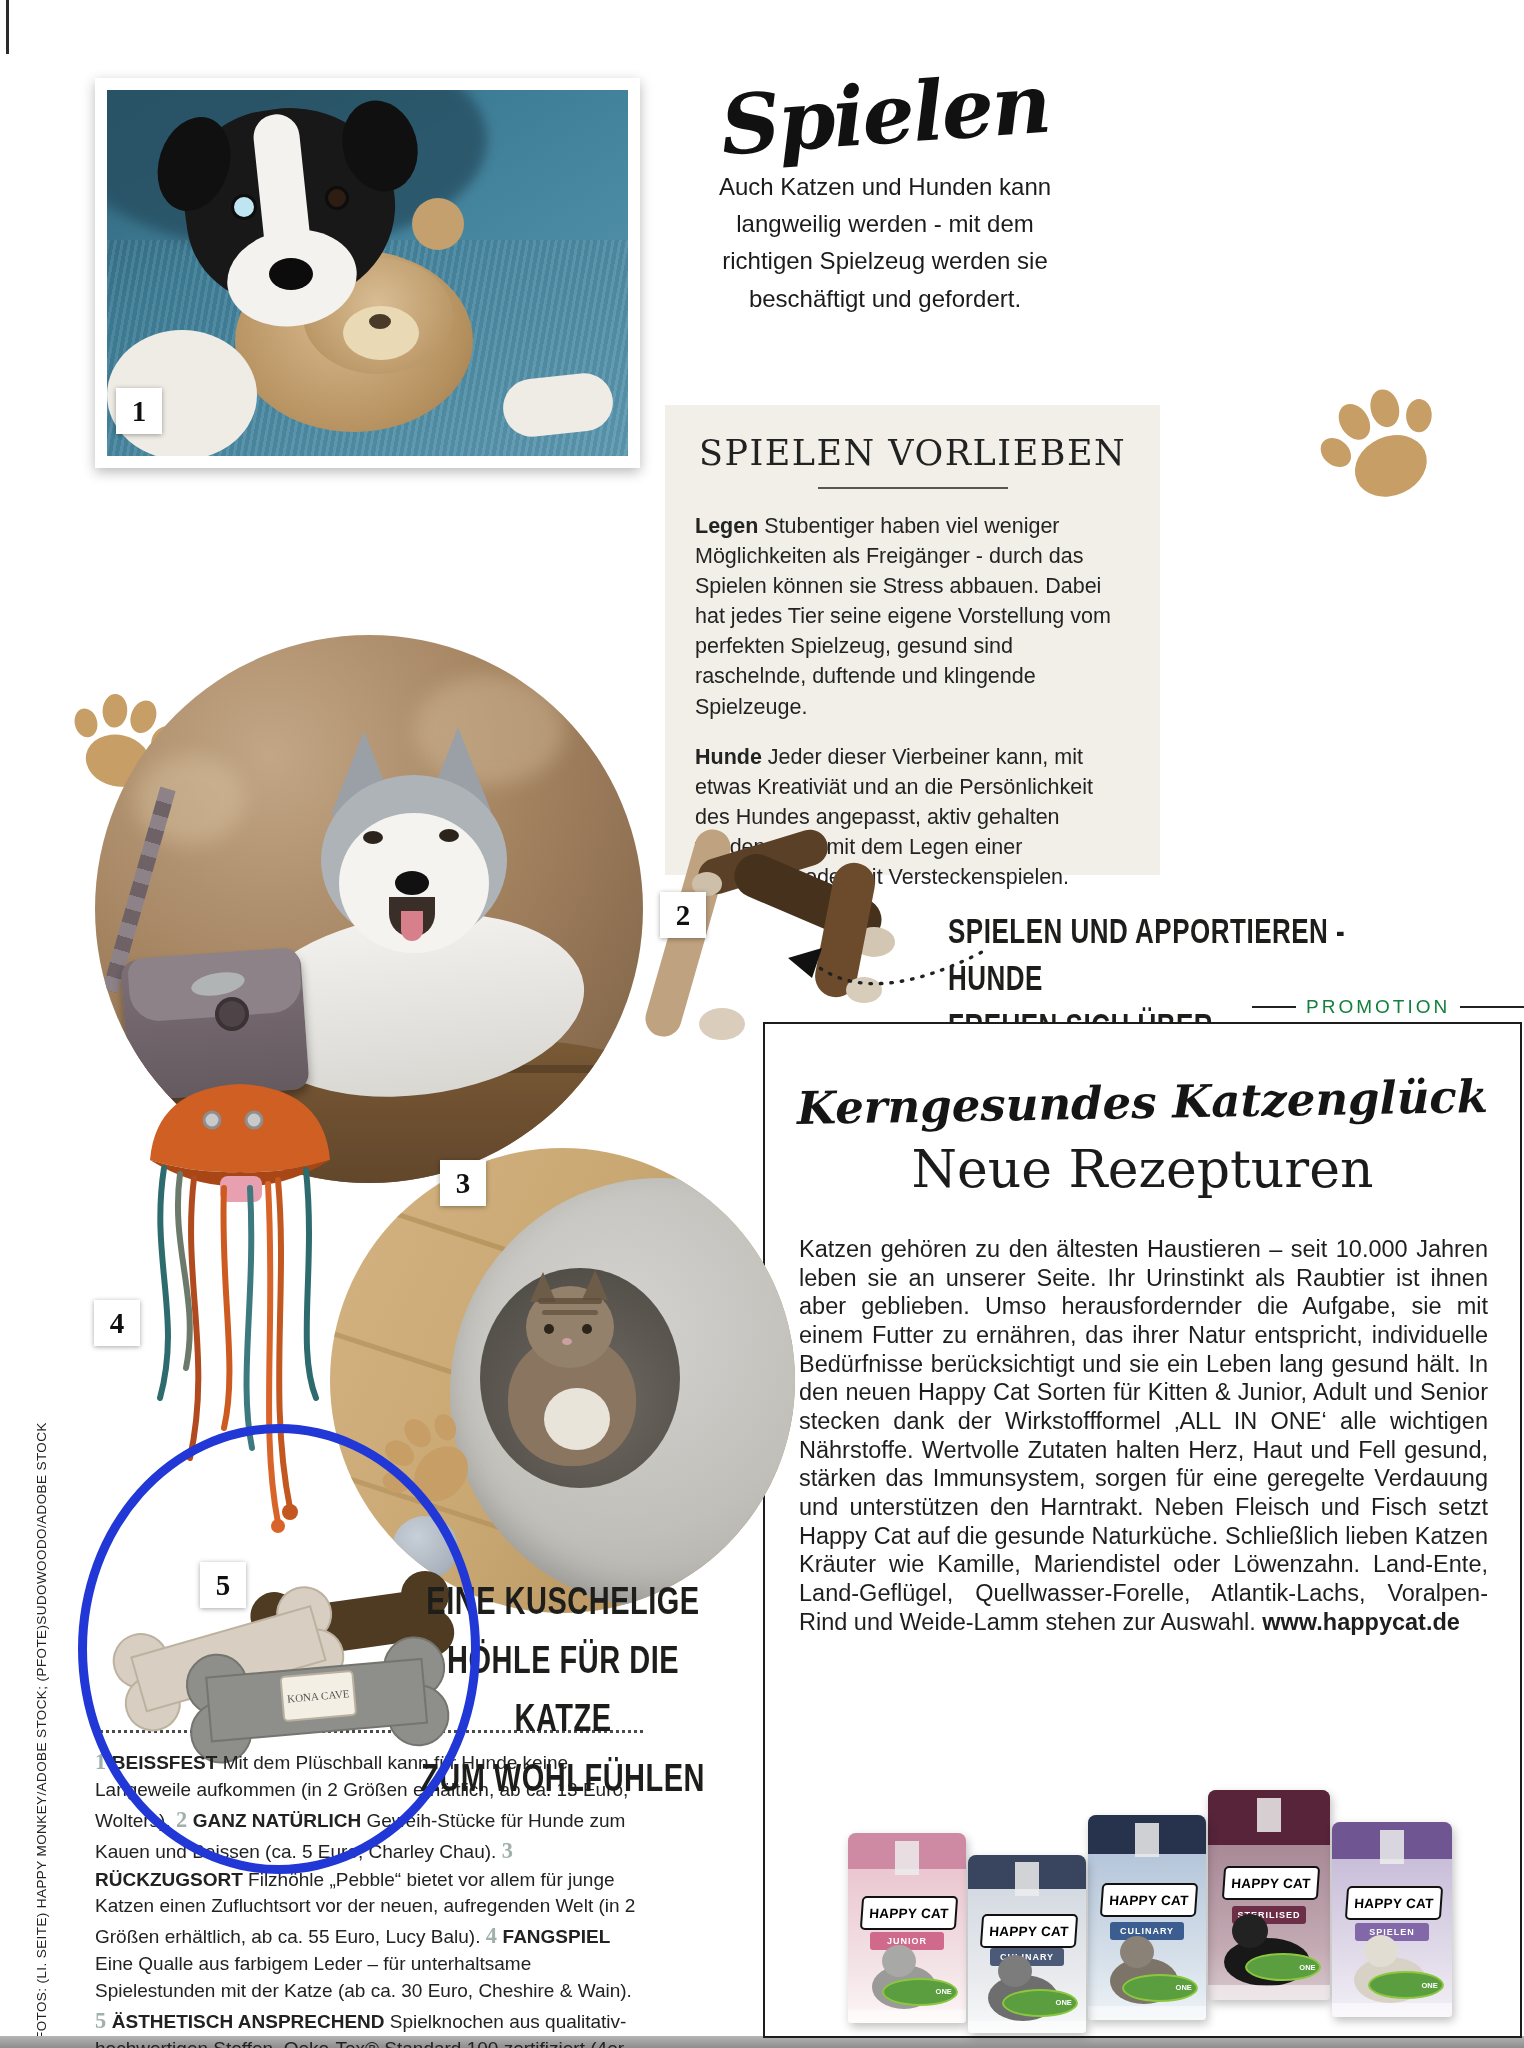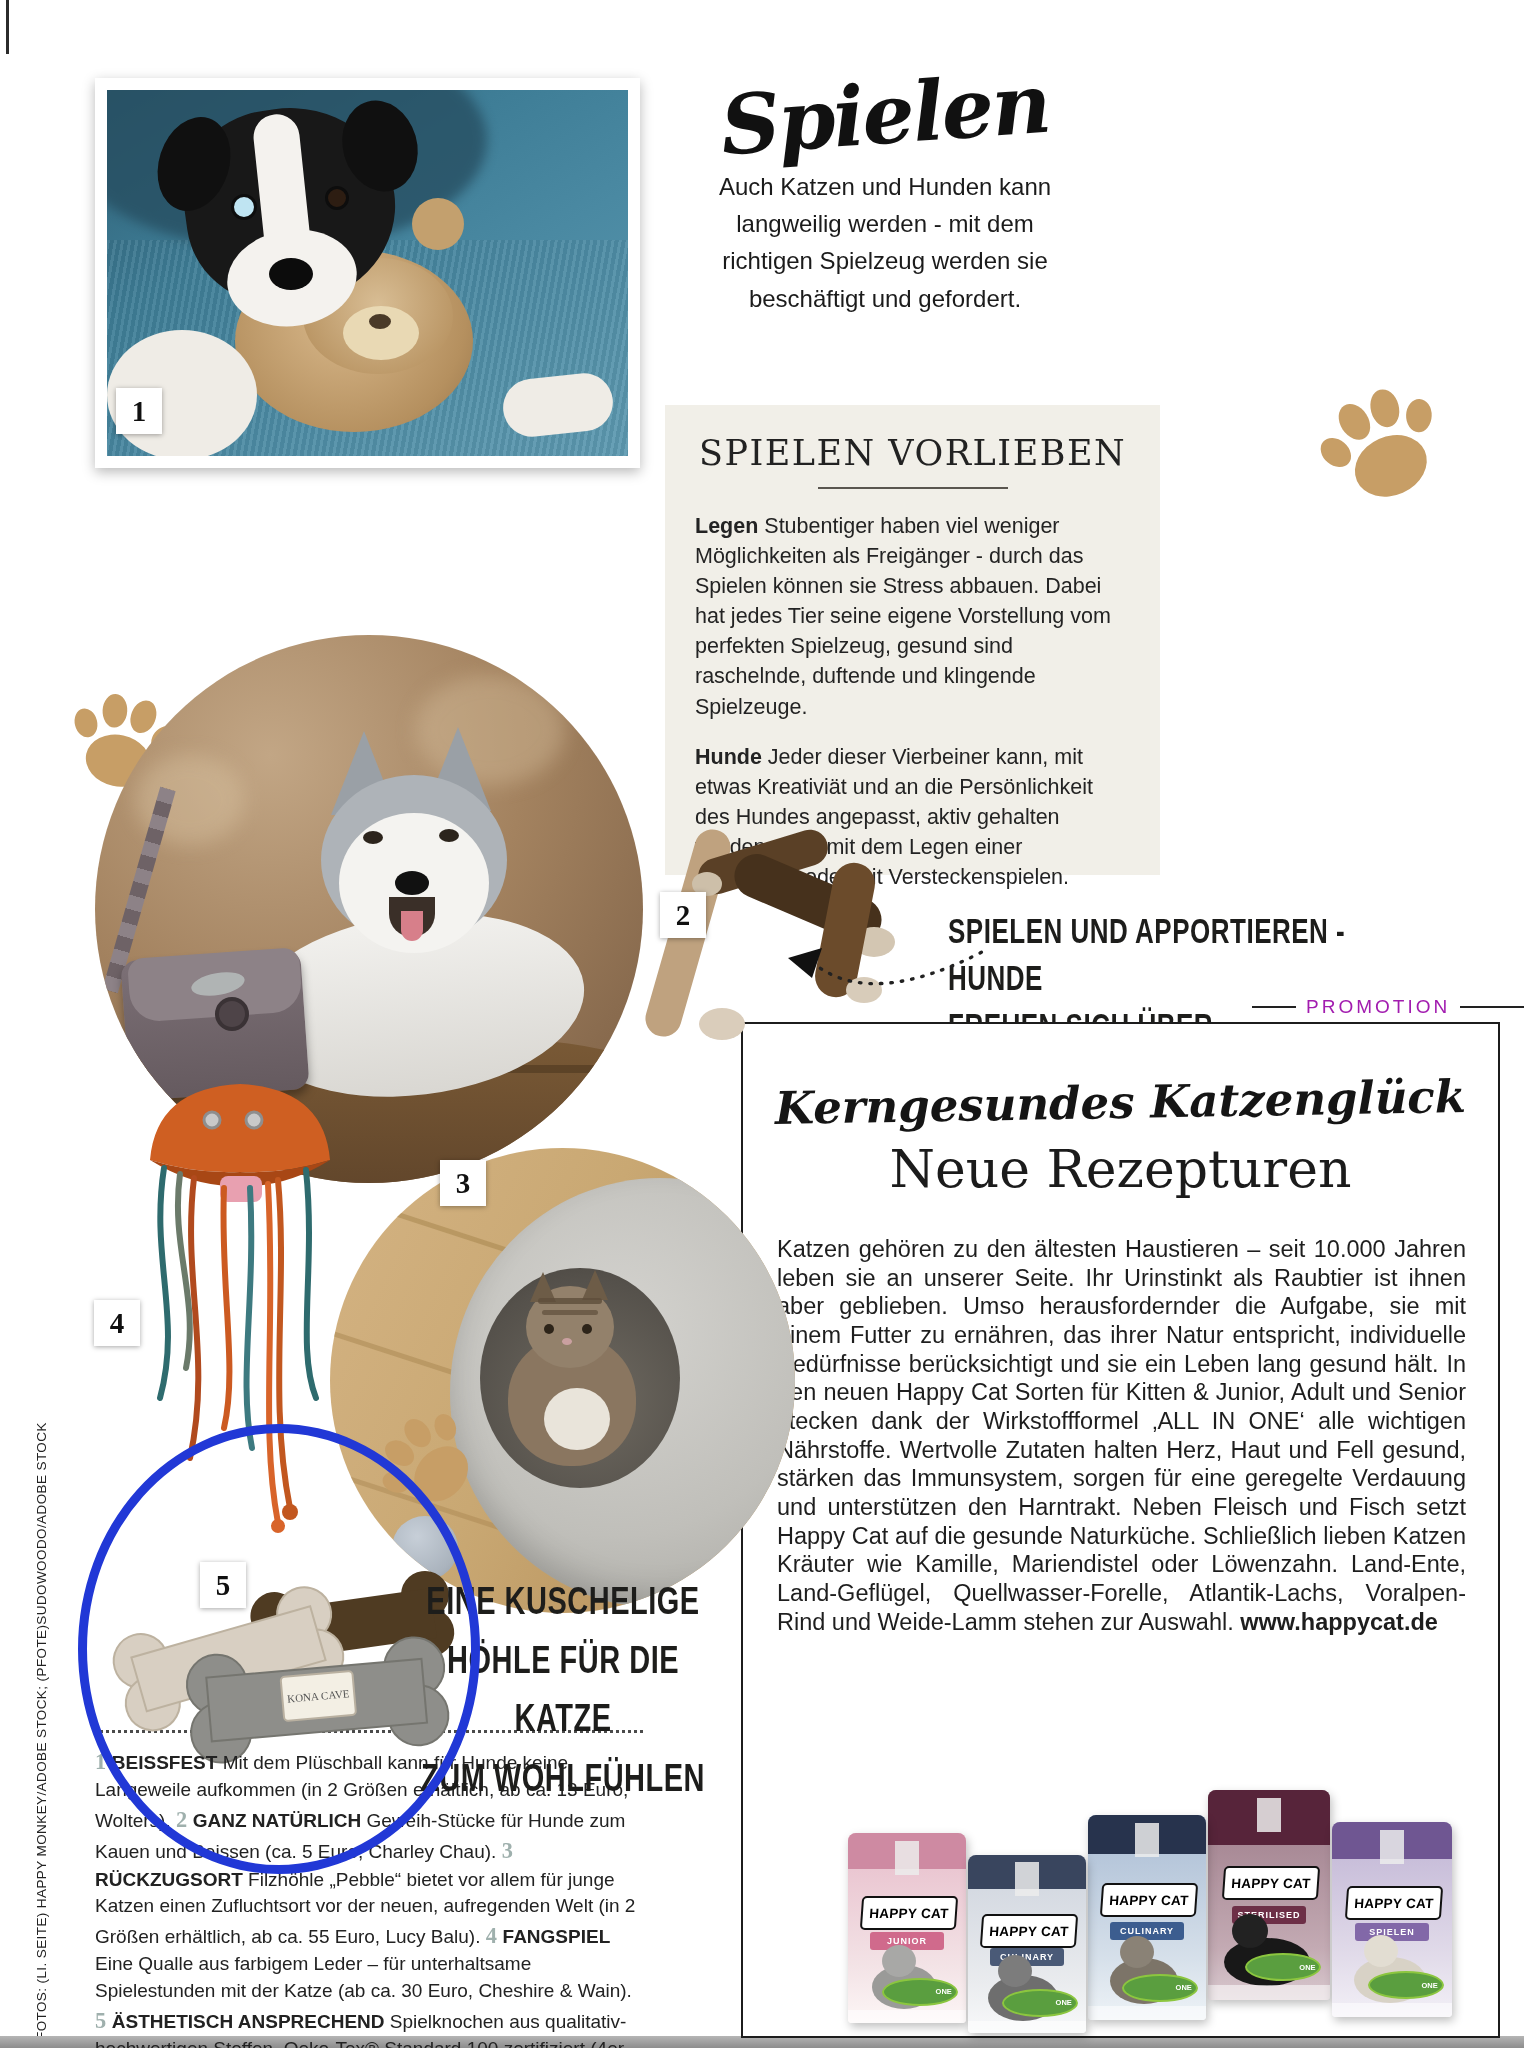--- a/index.html
+++ b/index.html
@@ -10,21 +10,21 @@
 
   
   .headline-script{font-family:"DejaVu Serif",serif;font-style:italic;font-weight:700;
     font-size:82px;color:#111;transform:rotate(-4deg);letter-spacing:-2px;}
   .intro{font-size:24px;line-height:1.55;text-align:center;color:#1b1b1b;}
   .box-title{font-family:"DejaVu Serif",serif;font-size:35px;letter-spacing:1.5px;color:#222;text-align:center;}
   .box-par{font-size:21.5px;line-height:1.4;color:#232323;}
   .caption{font-size:17.5px;line-height:1.5;text-align:center;color:#1e1e1e;}
   .handcaps{font-family:"Liberation Sans",sans-serif;font-weight:700;color:#1d1d1b;
     transform:scaleY(1.35);transform-origin:top left;letter-spacing:.5px;}
-  .promo-label{font-size:19px;letter-spacing:3px;color:#a21caf;}
+  .promo-label{font-size:19px;letter-spacing:3px;color:#15803d;}
   .promo-script{font-family:"DejaVu Serif",serif;font-style:italic;font-weight:700;font-size:45px;
     color:#151515;text-align:center;transform:rotate(-1deg);}
   .promo-serif{font-family:"DejaVu Serif",serif;font-size:52px;color:#1b1b1b;text-align:center;}
   .promo-body{font-size:23.5px;line-height:1.22;text-align:justify;color:#1e1e1e;}
   .desc{font-size:19px;line-height:1.4;color:#222;}
   .seg-b{font-weight:700;}
   .seg-num{font-family:"Liberation Serif",serif;font-weight:700;color:#9fb0ad;font-size:1.18em;}
   .credits{font-size:13.5px;color:#222;letter-spacing:.4px;}
 
   
@@ -169,21 +169,21 @@
 
   <div class="abs handcaps prel" style="left:948px;top:908px;width:470px;font-size:26px;line-height:1.35;">SPIELEN UND APPORTIEREN - HUNDE
 FREUEN SICH ÜBER AUFMERKSAMKEIT</div>
 
   <div class="abs" style="left:1252px;top:996px;width:272px;display:flex;align-items:center;gap:10px;z-index:3;">
     <div style="flex:0 0 44px;height:2px;background:#222;"></div>
     <div class="promo-label">PROMOTION</div>
     <div style="flex:1;height:2px;background:#222;"></div>
   </div>
 
-  <div class="abs" style="left:741px;top:1022px;width:755px;height:1012px;border:2px solid #1c1c1c;background:#fff;z-index:2;">
+  <div class="abs" style="left:763px;top:1022px;width:755px;height:1012px;border:2px solid #1c1c1c;background:#fff;z-index:2;">
     <div class="promo-script" style="margin-top:52px;">Kerngesundes Katzenglück</div>
     <div class="promo-serif" style="margin-top:10px;">Neue Rezepturen</div>
     <div class="promo-body" style="margin:36px 32px 0 34px;"><span>Katzen gehören zu den ältesten Haustieren – seit 10.000 Jahren leben sie an unserer Seite. Ihr Urinstinkt als Raubtier ist ihnen aber geblieben. Umso herausfordernder die Aufgabe, sie mit einem Futter zu ernähren, das ihrer Natur entspricht, individuelle Bedürfnisse berücksichtigt und sie ein Leben lang gesund hält. In den neuen Happy Cat Sorten für Kitten &amp; Junior, Adult und Senior stecken dank der Wirkstoffformel ‚ALL IN ONE‘ alle wichtigen Nährstoffe. Wertvolle Zutaten halten Herz, Haut und Fell gesund, stärken das Immunsystem, sorgen für eine geregelte Verdauung und unterstützen den Harntrakt. Neben Fleisch und Fisch setzt Happy Cat auf die gesunde Naturküche. Schließlich lieben Katzen Kräuter wie Kamille, Mariendistel oder Löwenzahn. Land-Ente, Land-Geflügel, Quellwasser-Forelle, Atlantik-Lachs, Voralpen-Rind und Weide-Lamm stehen zur Auswahl. </span><span class="seg-b">www.happycat.de</span></div>
   </div>
 
   <div class="bag" style="left:848px;top:1833px;width:118px;height:190px;background:linear-gradient(#e7bcca,#f3e3e6 70%,#fdf6f6);z-index:3;">
     <div class="hdr" style="background:#ce8aa2;"></div>
     <div class="tag"></div>
     <div class="banner">HAPPY CAT</div>
     <div class="variety" style="background:#d06a8c;">JUNIOR</div>

